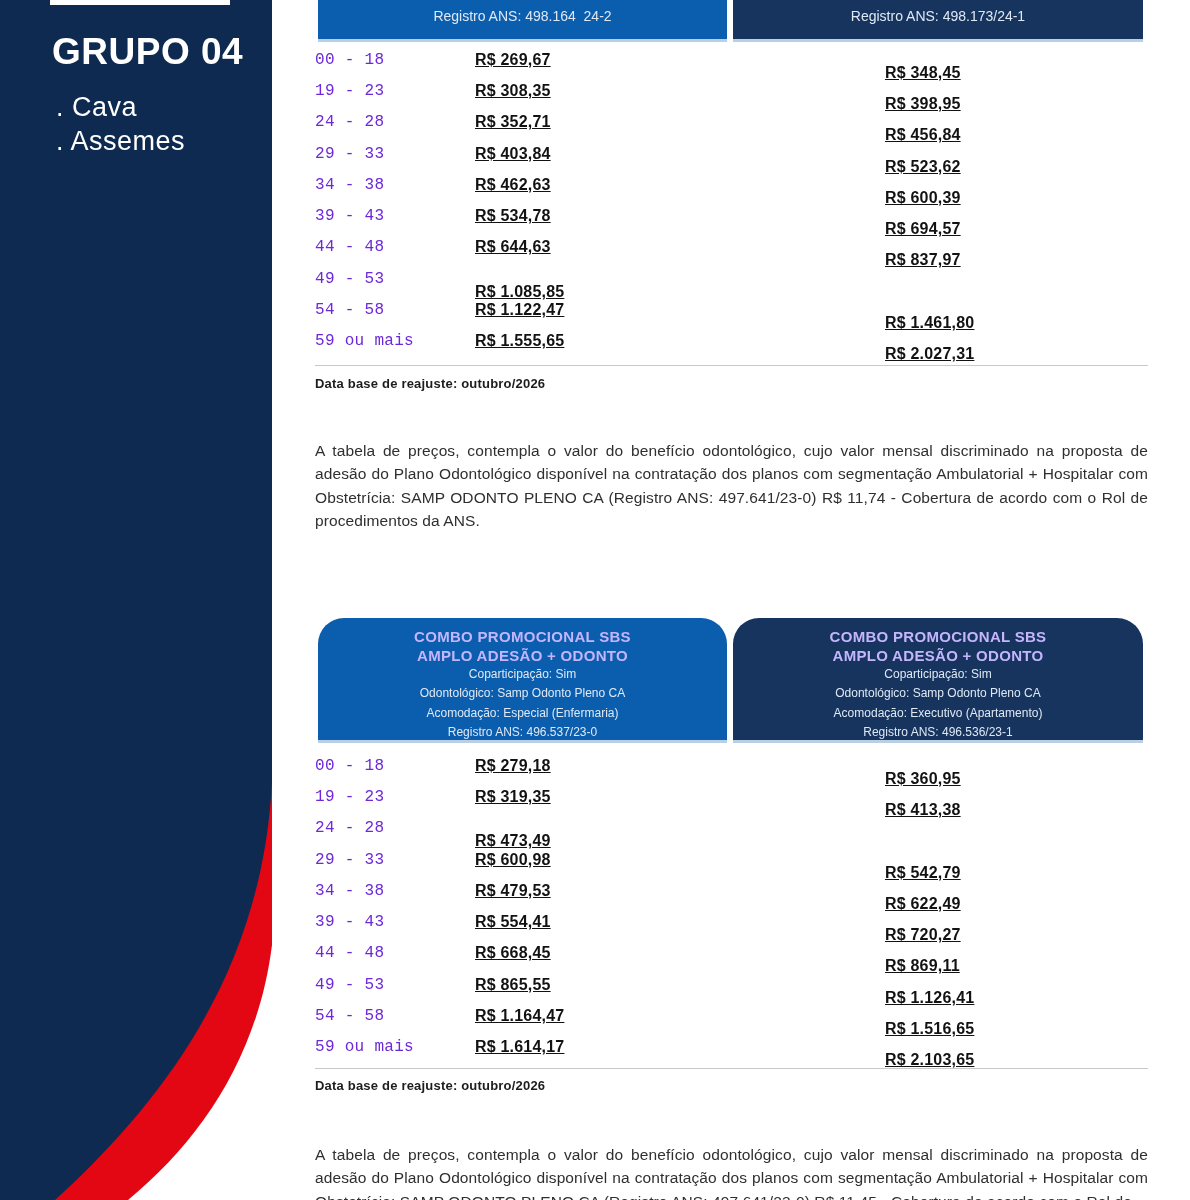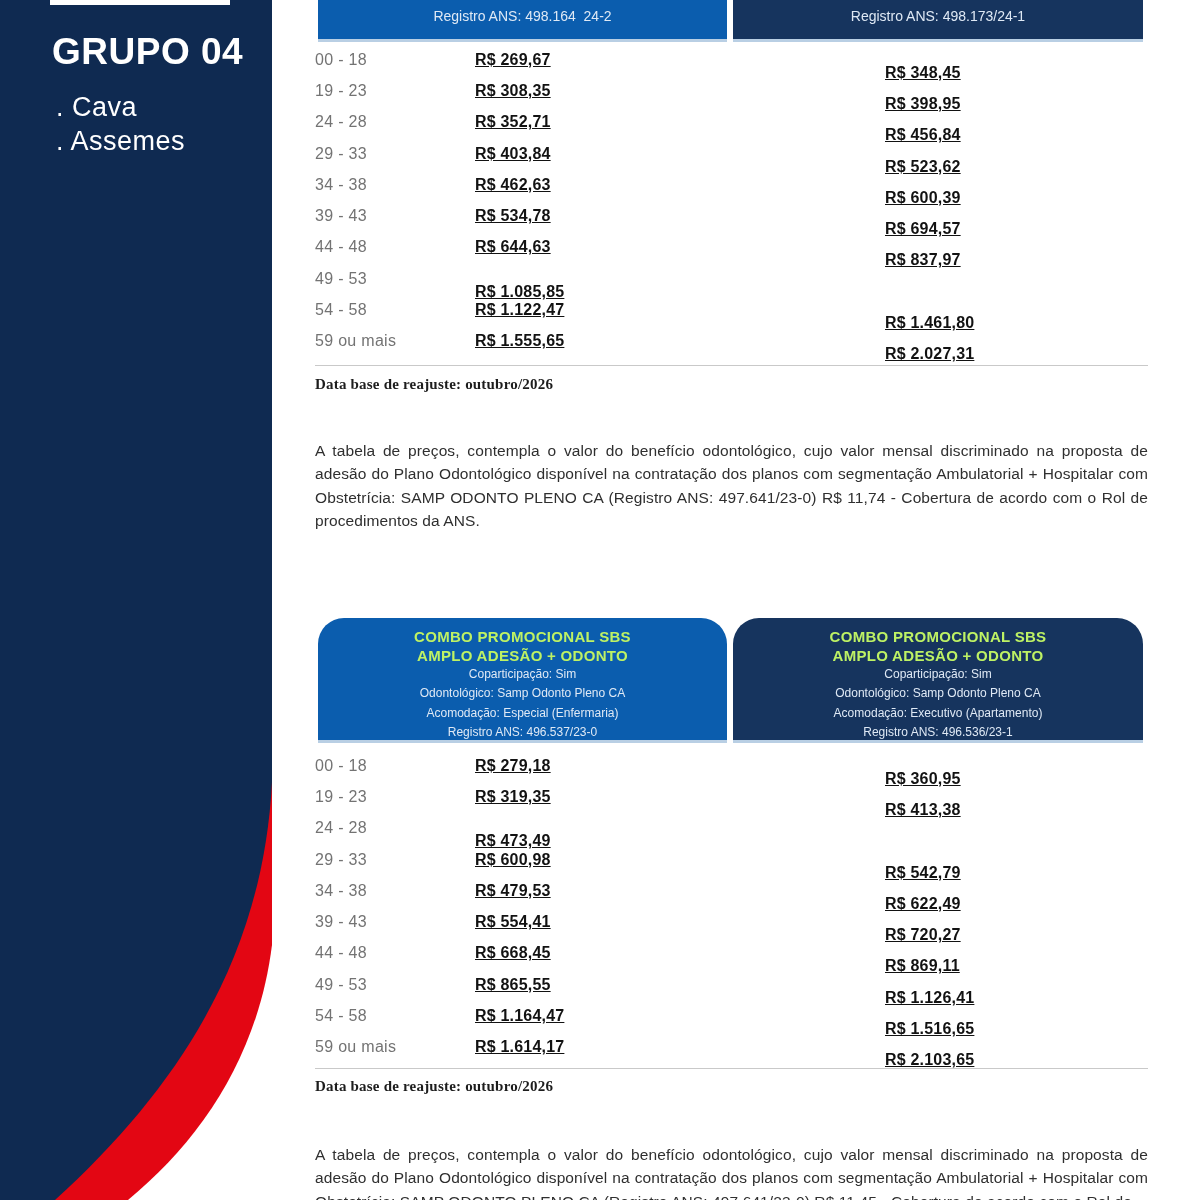--- a/index.html
+++ b/index.html
@@ -28,38 +28,38 @@
     position:absolute;top:0;height:100%;box-sizing:border-box;
     border-radius:26px 26px 0 0;
     display:flex;flex-direction:column;align-items:center;justify-content:flex-end;
     padding-bottom:13px;text-align:center;
     border-bottom:3px solid #b9cfe4;
   }
   .hbox.left{left:3px;width:409px;}
   .hbox.right{left:418px;width:410px;}
   .hbox.blue{background:#0b5dae;}
   .hbox.navy{background:#16345e;}
-  .h-title{font-size:15px;font-weight:700;color:#bef264;line-height:19px;letter-spacing:.3px;}
+  .h-title{font-size:15px;font-weight:700;color:#c4b5fd;line-height:19px;letter-spacing:.3px;}
   .h-line{font-size:12px;font-weight:400;color:#dfe9f5;line-height:19.4px;}
   .h-reg{font-size:14px;font-weight:400;color:#dfe9f5;line-height:19px;}
   .t1-headers{top:-90px;height:132px;}
   .t2-headers{top:618px;height:125px;}
   .t2-headers .hbox{justify-content:flex-start;padding-top:9px;}
   .rows{position:absolute;left:0;width:833px;}
   .t1-rows{top:44px;}
   .t2-rows{top:750px;}
   .price-row{height:31.3px;display:flex;align-items:center;}
-  .price-row .age{width:160px;font-size:16px;color:#737373;letter-spacing:.3px;}
+  .price-row .age{width:160px;font-size:16px;color:#6d28d9;letter-spacing:.3px;font-family:Liberation Mono, monospace;}
   .price-row .price{font-size:16px;font-weight:700;color:#121212;letter-spacing:.2px;text-decoration:underline;}
   .price-row .p1{width:410px;}
   .price-row .p2{flex:1;margin-top:26px;}
   .sep{position:absolute;left:0;width:833px;border-top:1px solid #c9c9c9;height:0;}
   .sep.s1{top:365px;}
   .sep.s2{top:1068px;}
-  .footnote{position:absolute;left:0;font-size:15px;font-weight:700;color:#1d1d1d;letter-spacing:.2px;font-family:Liberation Serif, serif;}
+  .footnote{position:absolute;left:0;font-size:13px;font-weight:700;color:#1d1d1d;letter-spacing:.2px;}
   .footnote.f1{top:376px;}
   .footnote.f2{top:1078px;}
   .para{
     position:absolute;left:0;width:833px;
     font-size:15.5px;line-height:23.4px;color:#2f2f2f;text-align:justify;letter-spacing:.1px;
   }
   .para.p1{top:439px;}
   .para.p2{top:1143px;}
 </style>
 </head>

